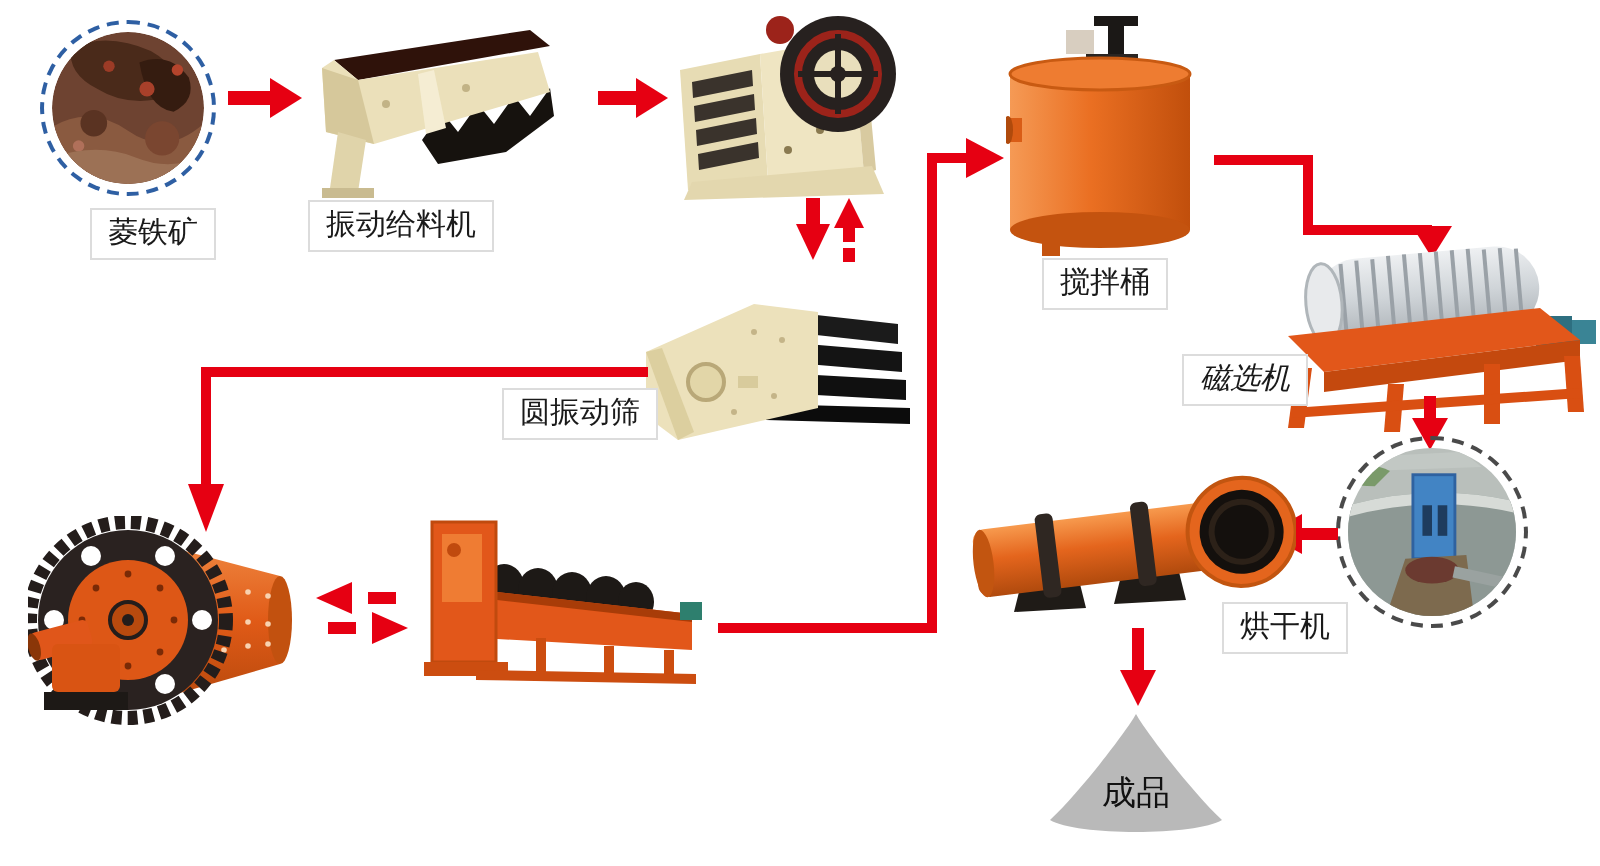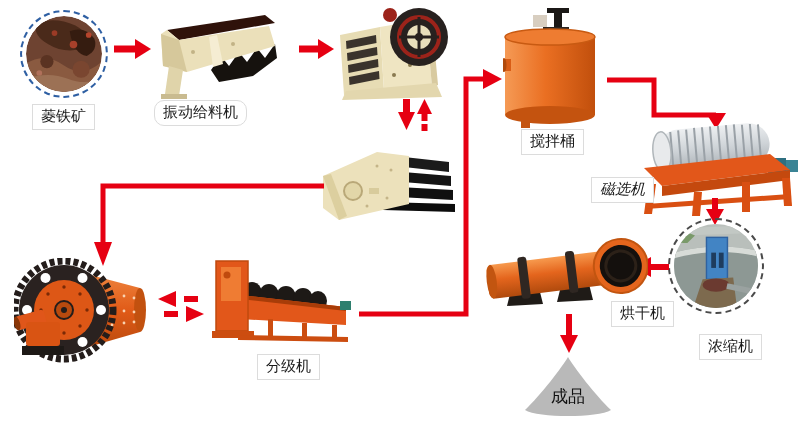--- a/index.html
+++ b/index.html
@@ -37,21 +37,21 @@
           <circle cx="58" cy="56" r="9" fill="#7a4630"></circle>
           <circle cx="50" cy="30" r="4" fill="#a8402a"></circle>
           <circle cx="66" cy="20" r="3" fill="#b5442c"></circle>
           <circle cx="30" cy="18" r="3" fill="#9c3b26"></circle>
           <circle cx="14" cy="60" r="3" fill="#b0705a"></circle>
           <path d="M0,66 Q24,58 44,66 T80,64 L80,80 L0,80Z" fill="#9c7155"></path>
         </g>
       </svg>
     </div>
   </div>
-  <div class="label" style="left:32px;top:104px;">菱铁矿</div>
+  <div class="label" style="left:45px;top:104px;">菱铁矿</div>
 
   <div class="abs arrow" style="left:112px;top:38px;">
     <svg width="40" height="22" viewBox="0 0 40 22">
         <line x1="2" y1="11" x2="25" y2="11" stroke="#e60012" stroke-width="7"></line>
         <polygon points="23,1 23,21 39,11" fill="#e60012"></polygon>
       </svg>
   </div>
 
   <div class="abs" style="left:153px;top:10px;">
     <svg width="125" height="90" viewBox="0 0 125 90">
@@ -59,21 +59,21 @@
       <polygon points="14,20 112,5 122,13 26,30" fill="#2f120a"></polygon>
       <polygon points="8,24 14,20 26,30 116,16 122,36 34,62 10,56" fill="#ebe0ba"></polygon>
       <polygon points="8,24 26,30 34,62 10,56" fill="#d6c89b"></polygon>
       <polygon points="56,27 64,25 70,54 60,57" fill="#f5edd3"></polygon>
       <circle cx="40" cy="42" r="2" fill="#c2b386"></circle>
         <circle cx="80" cy="34" r="2" fill="#c2b386"></circle>
       <polygon points="16,56 30,60 26,86 12,84" fill="#e0d4aa"></polygon>
       <rect x="8" y="84" width="26" height="5" fill="#c9bb90"></rect>
     </svg>
   </div>
-  <div class="label" style="left:154px;top:100px;border-radius:10px;">振动给料机</div>
+  <div class="label" style="left:154px;top:100px;">振动给料机</div>
 
   <div class="abs arrow" style="left:297px;top:38px;">
     <svg width="38" height="22" viewBox="0 0 38 22">
         <line x1="2" y1="11" x2="23" y2="11" stroke="#e60012" stroke-width="7"></line>
         <polygon points="21,1 21,21 37,11" fill="#e60012"></polygon>
       </svg>
   </div>
 
   <div class="abs" style="left:338px;top:3px;">
     <svg width="110" height="100" viewBox="0 0 110 100">
@@ -121,20 +121,21 @@
       <polygon points="6,30 60,6 92,10 92,58 22,74 6,62" fill="#ece1bb"></polygon>
       <polygon points="6,30 14,28 30,70 22,74" fill="#dccf9f"></polygon>
       <circle cx="36" cy="45" r="9" fill="#e2d6a8" stroke="#b9a878" stroke-width="2"></circle>
       <rect x="52" y="42" width="10" height="6" fill="#d8cb9c"></rect>
       <circle cx="60" cy="20" r="1.5" fill="#c4b488"></circle>
         <circle cx="74" cy="24" r="1.5" fill="#c4b488"></circle>
       <circle cx="50" cy="60" r="1.5" fill="#c4b488"></circle>
         <circle cx="70" cy="52" r="1.5" fill="#c4b488"></circle>
     </svg>
   </div>
+  <div class="label" style="left:251px;top:194px;">圆振动筛</div>
 
   <div class="abs arrow" style="left:94px;top:178px;">
     <svg width="230" height="92" viewBox="0 0 230 92">
       <polyline points="230,8 9,8 9,66" fill="none" stroke="#e60012" stroke-width="5"></polyline>
       <polygon points="0,64 18,64 9,88" fill="#e60012"></polygon>
     </svg>
   </div>
 
   <div class="abs" style="left:14px;top:258px;">
     <svg width="150" height="106" viewBox="0 0 150 106">
@@ -227,21 +228,20 @@
       <rect x="9" y="8" width="20" height="34" fill="#ef7c33"></rect>
       <circle cx="15" cy="16" r="3.5" fill="#c04a0e"></circle>
       <rect x="0" y="72" width="42" height="7" fill="#cc4d10"></rect>
       <rect x="56" y="60" width="5" height="18" fill="#cc4d10"></rect>
       <rect x="90" y="64" width="5" height="16" fill="#cc4d10"></rect>
       <rect x="120" y="66" width="5" height="14" fill="#cc4d10"></rect>
       <polygon points="26,76 136,78 136,83 26,81" fill="#cc4d10"></polygon>
       <rect x="128" y="42" width="11" height="9" fill="#2e7f6e"></rect>
     </svg>
   </div>
-  <div class="label" style="left:257px;top:354px;">分级机</div>
 
   <div class="abs arrow" style="left:355px;top:66px;">
     <svg width="150" height="254" viewBox="0 0 150 254">
       <polyline points="4,248 111,248 111,13 130,13" fill="none" stroke="#e60012" stroke-width="5"></polyline>
       <polygon points="128,3 128,23 147,13" fill="#e60012"></polygon>
     </svg>
   </div>
 
   <div class="abs" style="left:503px;top:7px;">
     <svg width="95" height="122" viewBox="0 0 95 122">
@@ -330,21 +330,20 @@
         <path d="M0,30 Q44,18 88,28 L88,34 Q44,24 0,36Z" fill="#d7dbd7"></path>
         <rect x="34" y="14" width="22" height="44" fill="#4284c4" stroke="#2f62a0" stroke-width="1.5"></rect>
         <rect x="39" y="30" width="5" height="16" fill="#1e3c5e"></rect>
         <rect x="47" y="30" width="5" height="16" fill="#1e3c5e"></rect>
         <polygon points="30,58 62,56 66,88 20,88" fill="#7d6a4e"></polygon>
         <ellipse cx="44" cy="64" rx="14" ry="7" fill="#6b3a30"></ellipse>
         <rect x="56" y="62" width="26" height="6" fill="#9aa2a0" transform="rotate(12 56 62)"></rect>
       </svg>
     </div>
   </div>
-  <div class="label" style="left:699px;top:334px;">浓缩机</div>
 
   <div class="abs arrow" style="left:633px;top:257px;">
     <svg width="38" height="20" viewBox="0 0 38 20">
         <polygon points="18,0 18,20 0,10" fill="#e60012"></polygon>
         <line x1="17" y1="10" x2="36" y2="10" stroke="#e60012" stroke-width="6"></line>
       </svg>
   </div>
 
   <div class="abs" style="left:483px;top:226px;">
     <svg width="165" height="86" viewBox="0 0 165 86">

